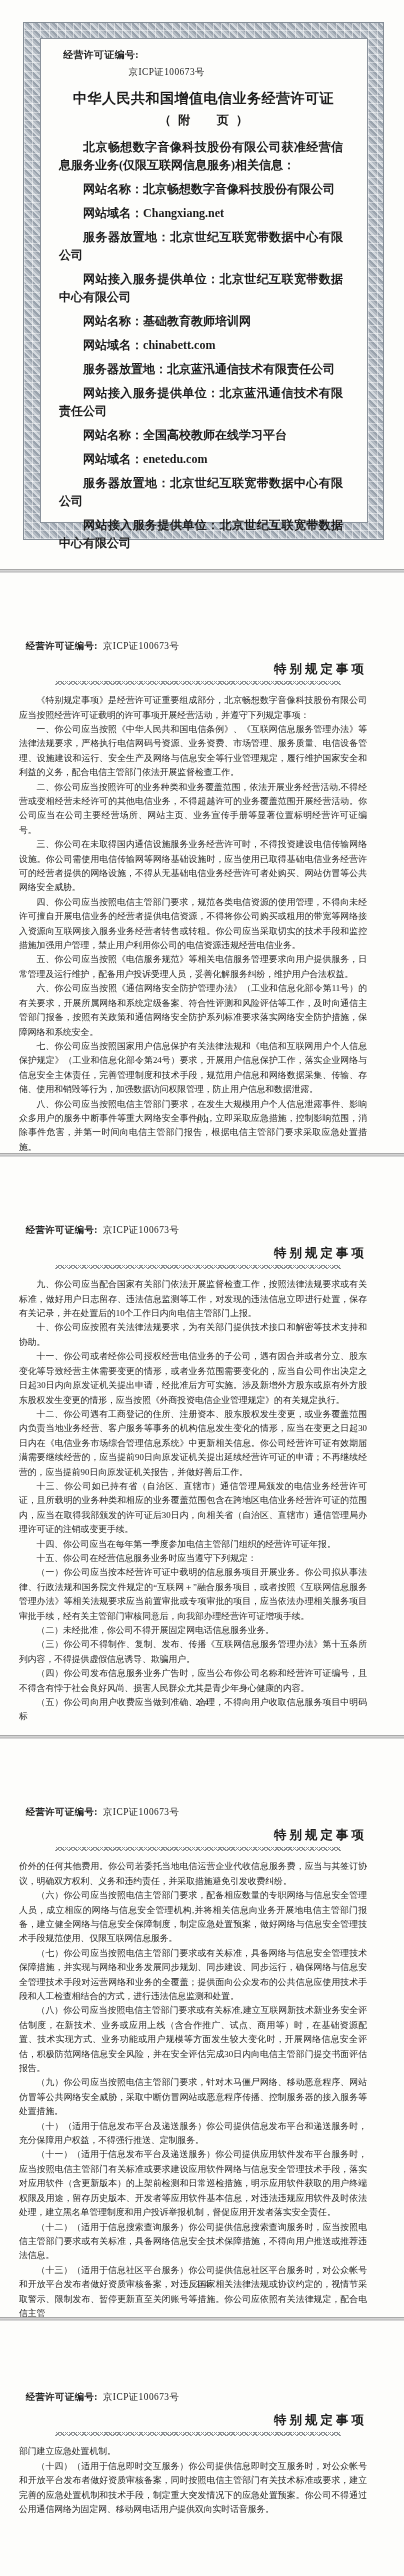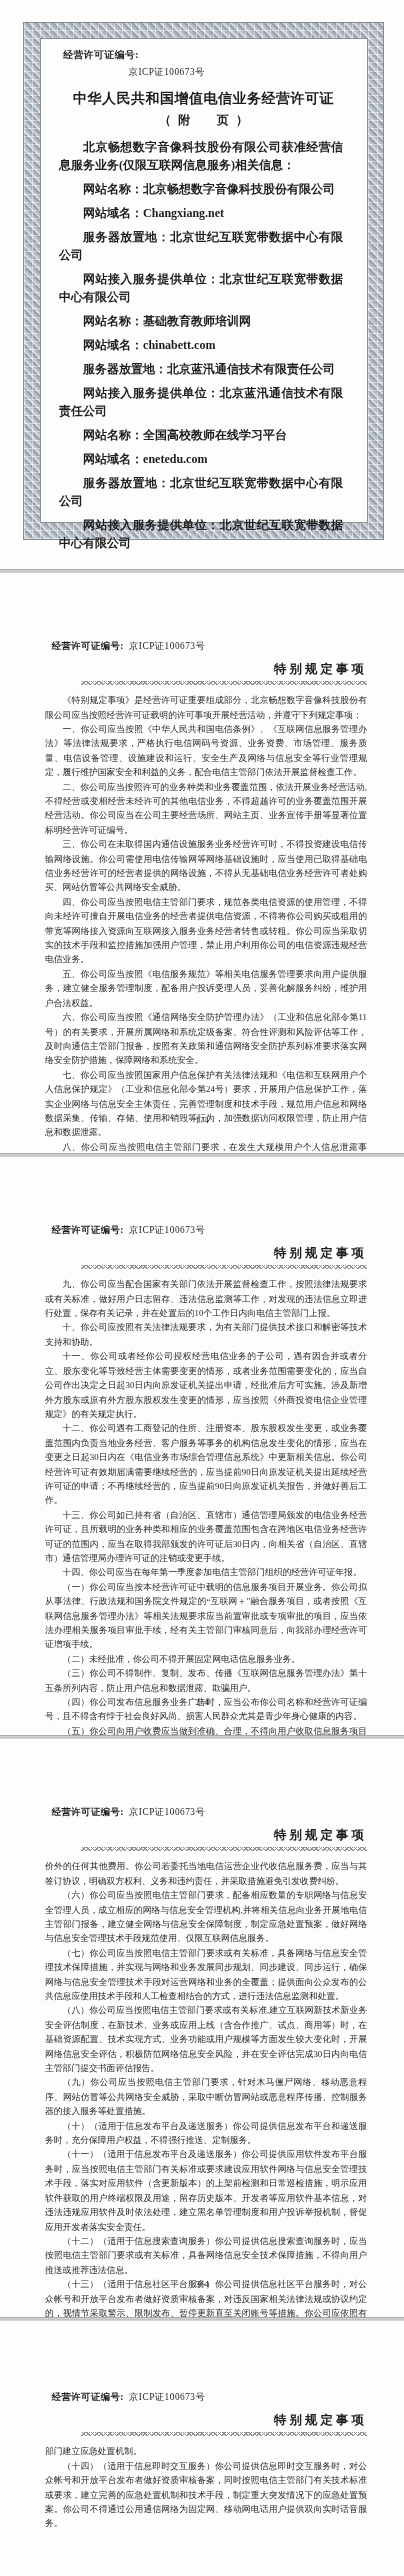--- a/index.html
+++ b/index.html
@@ -34,21 +34,21 @@
     background:#fdfdfb;border:0.5px solid #8a929b;
     padding:10.3px 3.1px 0 3.1px;
   }
   .lic-label{font-size:9.8px;font-weight:700;letter-spacing:0.5px;margin:0 0 0 19.6px;}
   .lic-number-line{font-size:9.3px;margin:3.6px 0 0 85px;letter-spacing:0.5px;}
   .cert-title{margin:11px 0 0;text-align:center;font-size:14px;font-weight:700;letter-spacing:0.5px;}
   .cert-sub{margin:4.1px 0 10.3px;text-align:center;font-size:12px;font-weight:700;letter-spacing:7.2px;text-indent:7.2px;}
   .cert-body{width:284px;margin:0 0 0 15.5px;font-size:12px;line-height:17.5px;font-weight:600;text-align:justify;}
   .cert-body p{margin:0 0 6.7px;text-indent:2em;}
   
-  .page-reg{padding:65px 38px 0 45px;font-size:8.8px;}
+  .page-reg{padding:65px 38px 0 19px;font-size:8.8px;}
   .page-reg.p5{padding-top:68px;}
   .p2{height:580px;} .p3{height:578px;} .p4{height:578px;} .p5{height:552px;}
   .reg-hdr{margin-left:6.7px;line-height:17.5px;font-size:9.3px;white-space:nowrap;}
   .reg-hdr .lbl{font-weight:700;letter-spacing:0.5px;}
   .reg-hdr .num{margin-left:5.2px;letter-spacing:0.5px;}
   .reg-title{margin:5.2px 0 3.1px;text-align:right;font-size:12.4px;font-weight:700;letter-spacing:3.1px;text-indent:3.1px;}
   .zigzag{
     height:4.1px;width:286px;margin-left:36px;opacity:.75;
     background:
       repeating-linear-gradient(45deg,#6b6f73 0 1px,transparent 1px 3.1px),
@@ -97,21 +97,21 @@
     <span class="lbl">经营许可证编号:</span><span class="num">京ICP证100673号</span>
   </div>
   <h2 class="reg-title">特别规定事项</h2>
   <div class="zigzag"></div>
   <div class="reg-body">
       <p>《特别规定事项》是经营许可证重要组成部分，北京畅想数字音像科技股份有限公司应当按照经营许可证载明的许可事项开展经营活动，并遵守下列规定事项：</p>
       <p>一、你公司应当按照《中华人民共和国电信条例》、《互联网信息服务管理办法》等法律法规要求，严格执行电信网码号资源、业务资费、市场管理、服务质量、电信设备管理、设施建设和运行、安全生产及网络与信息安全等行业管理规定，履行维护国家安全和利益的义务，配合电信主管部门依法开展监督检查工作。</p>
       <p>二、你公司应当按照许可的业务种类和业务覆盖范围，依法开展业务经营活动,不得经营或变相经营未经许可的其他电信业务，不得超越许可的业务覆盖范围开展经营活动。你公司应当在公司主要经营场所、网站主页、业务宣传手册等显著位置标明经营许可证编号。</p>
       <p>三、你公司在未取得国内通信设施服务业务经营许可时，不得投资建设电信传输网络设施。你公司需使用电信传输网等网络基础设施时，应当使用已取得基础电信业务经营许可的经营者提供的网络设施，不得从无基础电信业务经营许可者处购买、网站仿冒等公共网络安全威胁。</p>
       <p>四、你公司应当按照电信主管部门要求，规范各类电信资源的使用管理，不得向未经许可擅自开展电信业务的经营者提供电信资源，不得将你公司购买或租用的带宽等网络接入资源向互联网接入服务业务经营者转售或转租。你公司应当采取切实的技术手段和监控措施加强用户管理，禁止用户利用你公司的电信资源违规经营电信业务。</p>
-      <p>五、你公司应当按照《电信服务规范》等相关电信服务管理要求向用户提供服务，建立健全服务管理制度，配备用户投诉受理人员，妥善化解服务纠纷，维护用户合法权益。</p>
+      <p>五、你公司应当按照《电信服务规范》等相关电信服务管理要求向用户提供服务，日常管理及运行维护，配备用户投诉受理人员，妥善化解服务纠纷，维护用户合法权益。</p>
       <p>六、你公司应当按照《通信网络安全防护管理办法》（工业和信息化部令第11号）的有关要求，开展所属网络和系统定级备案、符合性评测和风险评估等工作，及时向通信主管部门报备，按照有关政策和通信网络安全防护系列标准要求落实网络安全防护措施，保障网络和系统安全。</p>
       <p>七、你公司应当按照国家用户信息保护有关法律法规和《电信和互联网用户个人信息保护规定》（工业和信息化部令第24号）要求，开展用户信息保护工作，落实企业网络与信息安全主体责任，完善管理制度和技术手段，规范用户信息和网络数据采集、传输、存储、使用和销毁等行为，加强数据访问权限管理，防止用户信息和数据泄露。</p>
       <p>八、你公司应当按照电信主管部门要求，在发生大规模用户个人信息泄露事件、影响众多用户的服务中断事件等重大网络安全事件时，立即采取应急措施，控制影响范围，消除事件危害，并第一时间向电信主管部门报告，根据电信主管部门要求采取应急处置措施。</p>
     </div>
   <div class="page-num">1/4</div>
 </div>
 
 <div class="sep"></div>
 
 <div class="sheet page-reg p3">
@@ -120,23 +120,24 @@
   </div>
   <h2 class="reg-title">特别规定事项</h2>
   <div class="zigzag"></div>
   <div class="reg-body">
       <p>九、你公司应当配合国家有关部门依法开展监督检查工作，按照法律法规要求或有关标准，做好用户日志留存、违法信息监测等工作，对发现的违法信息立即进行处置，保存有关记录，并在处置后的10个工作日内向电信主管部门上报。</p>
       <p>十、你公司应按照有关法律法规要求，为有关部门提供技术接口和解密等技术支持和协助。</p>
       <p>十一、你公司或者经你公司授权经营电信业务的子公司，遇有因合并或者分立、股东变化等导致经营主体需要变更的情形，或者业务范围需要变化的，应当自公司作出决定之日起30日内向原发证机关提出申请，经批准后方可实施。涉及新增外方股东或原有外方股东股权发生变更的情形，应当按照《外商投资电信企业管理规定》的有关规定执行。</p>
       <p>十二、你公司遇有工商登记的住所、注册资本、股东股权发生变更，或业务覆盖范围内负责当地业务经营、客户服务等事务的机构信息发生变化的情形，应当在变更之日起30日内在《电信业务市场综合管理信息系统》中更新相关信息。你公司经营许可证有效期届满需要继续经营的，应当提前90日向原发证机关提出延续经营许可证的申请；不再继续经营的，应当提前90日向原发证机关报告，并做好善后工作。</p>
       <p>十三、你公司如已持有省（自治区、直辖市）通信管理局颁发的电信业务经营许可证，且所载明的业务种类和相应的业务覆盖范围包含在跨地区电信业务经营许可证的范围内，应当在取得我部颁发的许可证后30日内，向相关省（自治区、直辖市）通信管理局办理许可证的注销或变更手续。</p>
       <p>十四、你公司应当在每年第一季度参加电信主管部门组织的经营许可证年报。</p>
+      <p>十五、你公司在经营信息服务业务时应当遵守下列规定：</p>
       <p>（一）你公司应当按本经营许可证中载明的信息服务项目开展业务。你公司拟从事法律、行政法规和国务院文件规定的“互联网＋”融合服务项目，或者按照《互联网信息服务管理办法》等相关法规要求应当前置审批或专项审批的项目，应当依法办理相关服务项目审批手续，经有关主管部门审核同意后，向我部办理经营许可证增项手续。</p>
       <p>（二）未经批准，你公司不得开展固定网电话信息服务业务。</p>
-      <p>（三）你公司不得制作、复制、发布、传播《互联网信息服务管理办法》第十五条所列内容，防止用户信息和数据泄露、欺骗用户。</p>
+      <p>（三）你公司不得制作、复制、发布、传播《互联网信息服务管理办法》第十五条所列内容，不得提供虚假信息诱导、欺骗用户。</p>
       <p>（四）你公司发布信息服务业务广告时，应当公布你公司名称和经营许可证编号，且不得含有悖于社会良好风尚、损害人民群众尤其是青少年身心健康的内容。</p>
       <p>（五）你公司向用户收费应当做到准确、合理，不得向用户收取信息服务项目中明码标</p>
     </div>
   <div class="page-num">2/4</div>
 </div>
 
 <div class="sep"></div>
 
 <div class="sheet page-reg p4">
   <div class="reg-hdr">

